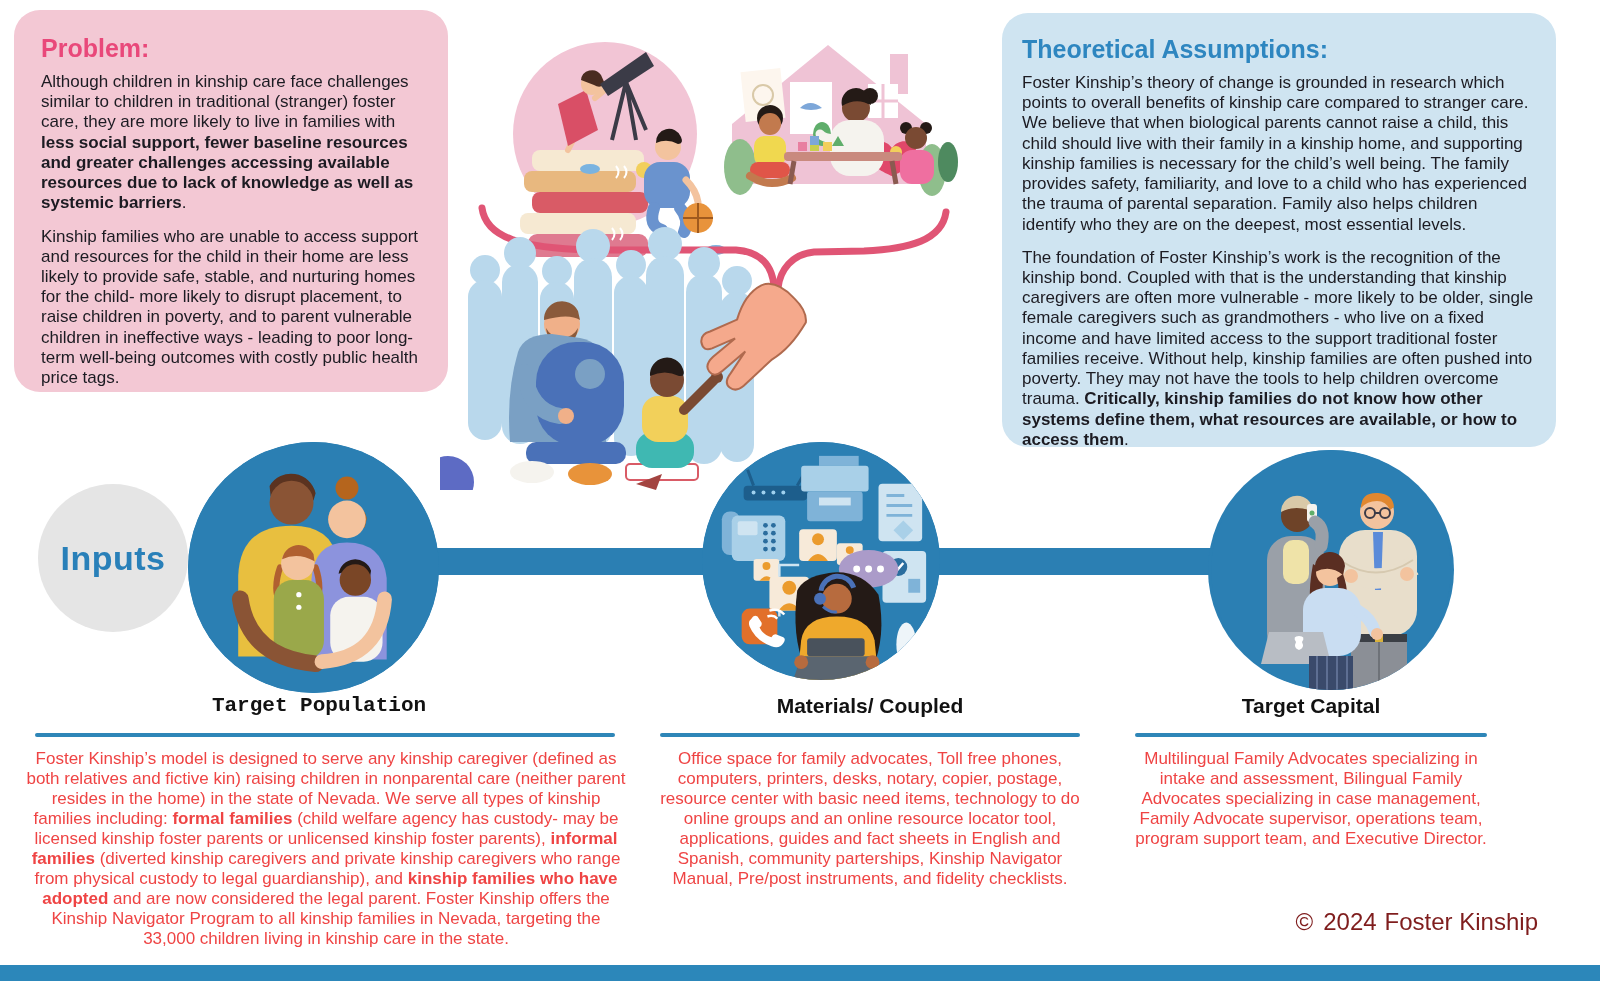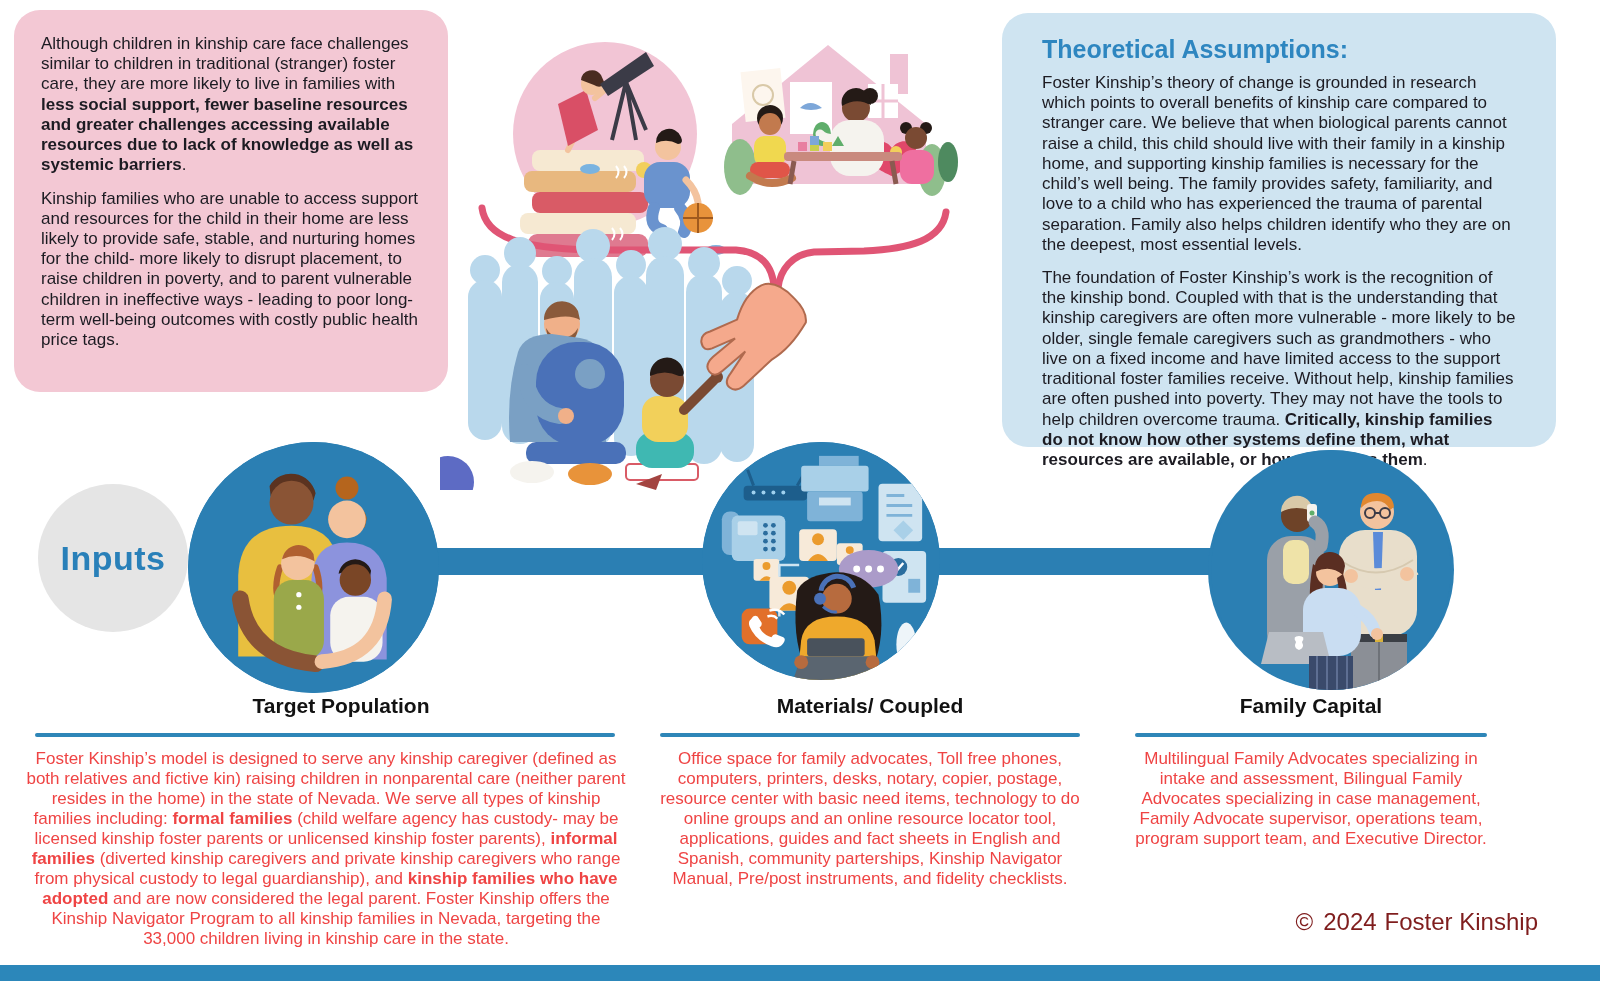--- a/index.html
+++ b/index.html
@@ -9,61 +9,62 @@
   }
   b{font-weight:700;}
   
   .problem-box{
     position:absolute;left:14px;top:10px;width:434px;height:382px;
     background:#f3c8d4;border-radius:26px;padding:24px 27px;box-sizing:border-box;
   }
   .problem-title{color:#e9487a;font-size:25px;font-weight:700;margin:0 0 9px 0;}
   .assumptions-box{
     position:absolute;left:1002px;top:13px;width:554px;height:434px;
-    background:#cfe4f1;border-radius:26px;padding:22px 40px;box-sizing:border-box;
+    background:#cfe4f1;border-radius:26px;padding:22px 20px;box-sizing:border-box;
   }
   .assumptions-title{color:#2e86c0;font-size:25px;font-weight:700;margin:0 0 9px 0;}
   .box-text{font-size:17px;line-height:1.19;margin:0 0 13px 0;}
   
   .center-scene{position:absolute;left:440px;top:12px;width:560px;height:478px;}
   
   .connector{position:absolute;left:320px;top:548px;width:1010px;height:27px;background:#2b7fb3;}
   .inputs-circle{
     position:absolute;left:38px;top:484px;width:150px;height:148px;border-radius:50%;
     background:#e5e5e5;display:flex;align-items:center;justify-content:center;
   }
   .inputs-label{color:#2980b9;font-size:34px;font-weight:700;letter-spacing:0.5px;}
   .big-circle{position:absolute;border-radius:50%;overflow:hidden;background:#2b7fb3;}
   .circle-1{left:188px;top:442px;width:251px;height:251px;}
   .circle-2{left:702px;top:442px;width:238px;height:238px;}
   .circle-3{left:1208px;top:450px;width:246px;height:240px;}
   .big-circle svg{display:block;width:100%;height:100%;}
   
   .col-head{position:absolute;text-align:center;font-weight:700;font-size:21px;color:#121212;}
-  .col-head-1{left:51px;top:694px;width:580px;}
+  .col-head-1{left:29px;top:694px;width:580px;font-family:Liberation Mono, monospace;}
   .col-head-2{left:660px;top:694px;width:420px;}
   .col-head-3{left:1135px;top:694px;width:352px;}
   .col-rule{position:absolute;height:4px;background:#2e86b8;border-radius:2px;}
   .col-rule-1{left:35px;top:733px;width:580px;}
   .col-rule-2{left:660px;top:733px;width:420px;}
   .col-rule-3{left:1135px;top:733px;width:352px;}
   .col-body{position:absolute;text-align:center;font-size:17px;line-height:1.18;color:#ef4444;}
   .col-body-1{left:26px;top:749px;width:600px;}
   .col-body-2{left:655px;top:749px;width:430px;}
   .col-body-3{left:1131px;top:749px;width:360px;}
   
   .footer{position:absolute;right:62px;top:908px;font-size:24px;color:#7f1d1d;}
   .footer .sym{margin-right:10px;}
   .footer .org{margin-left:8px;}
   .bottom-bar{position:absolute;left:0;top:965px;width:1600px;height:16px;background:#2c87ba;}
 </style>
 </head>
 <body>
 
 <div class="problem-box">
+  <p class="problem-title">Problem:</p>
   <p class="box-text"><span>Although children in kinship care face challenges similar to children in traditional (stranger) foster care, they are more likely to live in families with </span><b>less social support, fewer baseline resources and greater challenges accessing available resources due to lack of knowledge as well as systemic barriers</b><span>.</span></p>
   <p class="box-text"><span>Kinship families who are unable to access support and resources for the child in their home are less likely to provide safe, stable, and nurturing homes for the child- more likely to disrupt placement, to raise children in poverty, and to parent vulnerable children in ineffective ways - leading to poor long-term well-being outcomes with costly public health price tags.</span></p>
 </div>
 
 <div class="assumptions-box">
   <p class="assumptions-title">Theoretical Assumptions:</p>
   <p class="box-text"><span>Foster Kinship’s theory of change is grounded in research which points to overall benefits of kinship care compared to stranger care. We believe that when biological parents cannot raise a child, this child should live with their family in a kinship home, and supporting kinship families is necessary for the child’s well being. The family provides safety, familiarity, and love to a child who has experienced the trauma of parental separation. Family also helps children identify who they are on the deepest, most essential levels.</span></p>
   <p class="box-text"><span>The foundation of Foster Kinship’s work is the recognition of the kinship bond. Coupled with that is the understanding that kinship caregivers are often more vulnerable - more likely to be older, single female caregivers such as grandmothers - who live on a fixed income and have limited access to the support traditional foster families receive. Without help, kinship families are often pushed into poverty. They may not have the tools to help children overcome trauma. </span><b>Critically, kinship families do not know how other systems define them, what resources are available, or how to access them</b><span>.</span></p>
 </div>
 
@@ -352,21 +353,21 @@
       <polygon points="58,182 112,182 120,214 50,214" fill="#b8bdc4"></polygon>
       <path d="M85,192 q-3,6 3,8 q6,-2 3,-8 q4,-6 -3,-6 q-7,0 -3,6 Z" fill="#ffffff"></path>
       <rect x="98" y="206" width="44" height="34" fill="#3a4a6b"></rect>
       <path d="M106,206 v34 M116,206 v34 M126,206 v34 M136,206 v34" stroke="#6b7ca0" stroke-width="1.5"></path>
     </g>
   </svg>
 </div>
 
 <div class="col-head col-head-1">Target Population</div>
 <div class="col-head col-head-2">Materials/ Coupled</div>
-<div class="col-head col-head-3">Family Capital</div>
+<div class="col-head col-head-3">Target Capital</div>
 
 <div class="col-rule col-rule-1"></div>
 <div class="col-rule col-rule-2"></div>
 <div class="col-rule col-rule-3"></div>
 
 <div class="col-body col-body-1"><span>Foster Kinship’s model is designed to serve any kinship caregiver (defined as both relatives and fictive kin) raising children in nonparental care (neither parent resides in the home) in the state of Nevada. We serve all types of kinship families including: </span><b>formal families</b><span> (child welfare agency has custody- may be licensed kinship foster parents or unlicensed kinship foster parents), </span><b>informal families</b><span> (diverted kinship caregivers and private kinship caregivers who range from physical custody to legal guardianship), and </span><b>kinship families who have adopted</b><span> and are now considered the legal parent. Foster Kinship offers the Kinship Navigator Program to all kinship families in Nevada, targeting the 33,000 children living in kinship care in the state.</span></div>
 <div class="col-body col-body-2"><span>Office space for family advocates, Toll free phones, computers, printers, desks, notary, copier, postage, resource center with basic need items, technology to do online groups and an online resource locator tool, applications, guides and fact sheets in English and Spanish, community parterships, Kinship Navigator Manual, Pre/post instruments, and fidelity checklists.</span></div>
 <div class="col-body col-body-3"><span>Multilingual Family Advocates specializing in intake and assessment, Bilingual Family Advocates specializing in case management, Family Advocate supervisor, operations team, program support team, and Executive Director.</span></div>
 
 <div class="footer">

